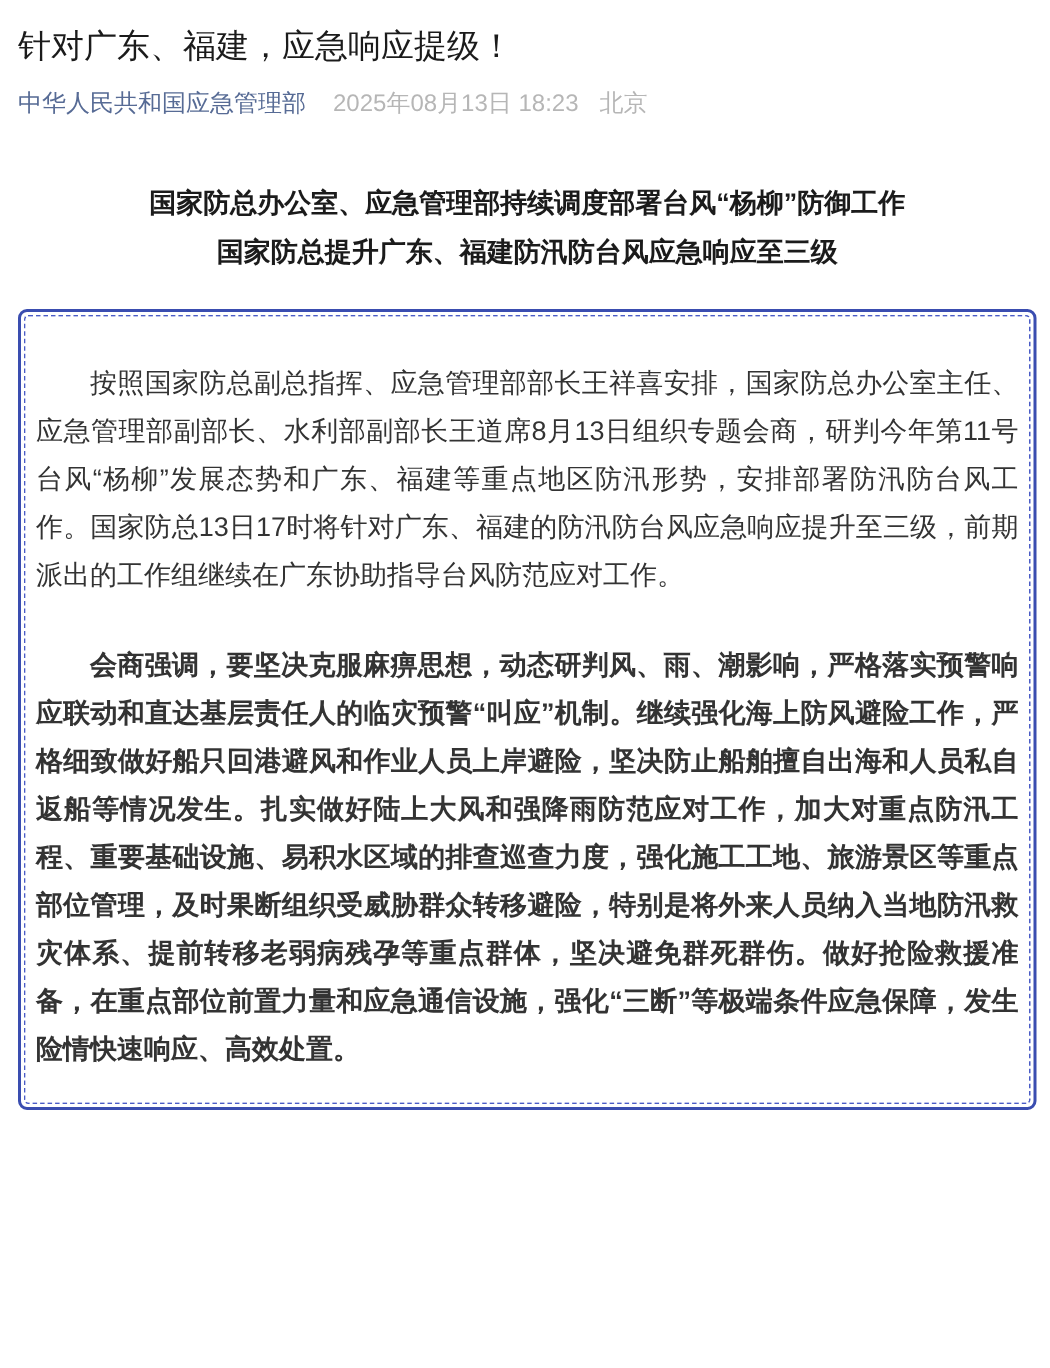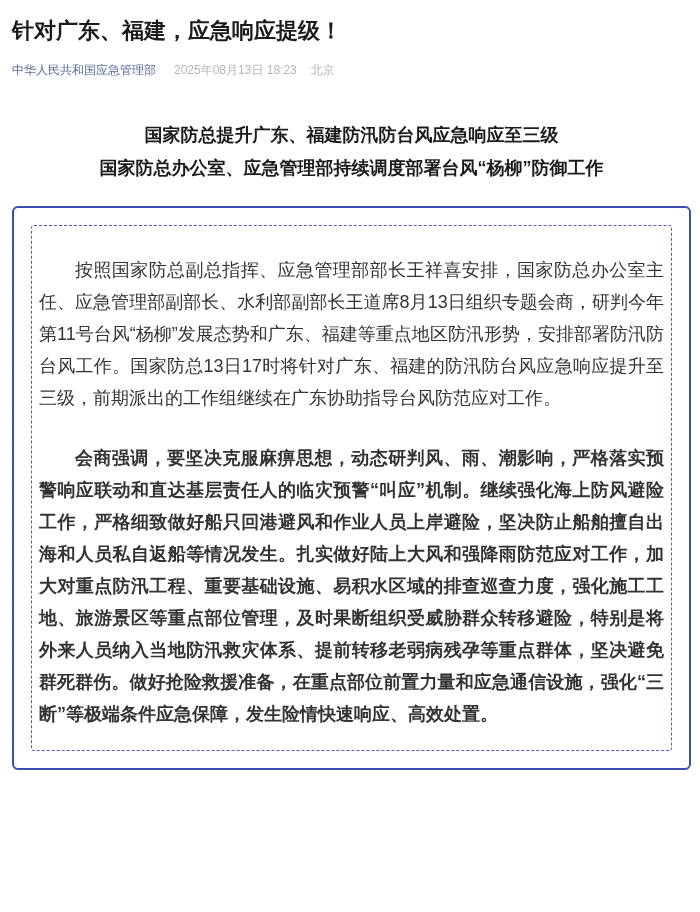--- a/index.html
+++ b/index.html
@@ -18,27 +18,27 @@
     box-sizing: border-box;
     width: 700px;
     height: 912px;
     padding: 17px 9px 0 12px;
   }
   
   .article-title {
     margin: 0;
     font-size: 22px;
     line-height: 28px;
-    font-weight: 700;
+    font-weight: 400;
     color: #1b1b1b;
   }
   
   .meta {
     margin-top: 14px;
-    font-size: 12px;
+    font-size: 16px;
     line-height: 22px;
     white-space: nowrap;
   }
   .meta .source {
     color: #576b95;
     text-decoration: none;
     margin-right: 18px;
     cursor: pointer;
   }
   .meta .datetime {
@@ -58,21 +58,21 @@
     font-size: 18px;
     line-height: 33px;
     font-weight: 700;
     color: #1b1b1b;
   }
   
   .content-box {
     margin-top: 21px;
     border: 2px solid #3a4db0;
     border-radius: 6px;
-    padding: 17px;
+    padding: 2px;
   }
   .content-box-inner {
     border: 1px dashed #4a5cc6;
     border-radius: 3px;
     padding: 28px 7px 20px 7px;
   }
   .body-para {
     margin: 0 0 28px 0;
     font-size: 18px;
     line-height: 32px;
@@ -90,22 +90,22 @@
 
 <div class="page">
 
   <h1 class="article-title">针对广东、福建，应急响应提级！</h1>
 
   <div class="meta">
     <a class="source">中华人民共和国应急管理部</a><span class="datetime">2025年08月13日 18:23</span><span class="location">北京</span>
   </div>
 
   <div class="headlines">
+    <p>国家防总办公室、应急管理部持续调度部署台风“杨柳”防御工作</p>
     <p>国家防总提升广东、福建防汛防台风应急响应至三级</p>
-    <p>国家防总办公室、应急管理部持续调度部署台风“杨柳”防御工作</p>
   </div>
 
   <div class="content-box">
     <div class="content-box-inner">
       <p class="body-para">按照国家防总副总指挥、应急管理部部长王祥喜安排，国家防总办公室主任、应急管理部副部长、水利部副部长王道席8月13日组织专题会商，研判今年第11号台风“杨柳”发展态势和广东、福建等重点地区防汛形势，安排部署防汛防台风工作。国家防总13日17时将针对广东、福建的防汛防台风应急响应提升至三级，前期派出的工作组继续在广东协助指导台风防范应对工作。</p>
       <p class="body-para">会商强调，要坚决克服麻痹思想，动态研判风、雨、潮影响，严格落实预警响应联动和直达基层责任人的临灾预警“叫应”机制。继续强化海上防风避险工作，严格细致做好船只回港避风和作业人员上岸避险，坚决防止船舶擅自出海和人员私自返船等情况发生。扎实做好陆上大风和强降雨防范应对工作，加大对重点防汛工程、重要基础设施、易积水区域的排查巡查力度，强化施工工地、旅游景区等重点部位管理，及时果断组织受威胁群众转移避险，特别是将外来人员纳入当地防汛救灾体系、提前转移老弱病残孕等重点群体，坚决避免群死群伤。做好抢险救援准备，在重点部位前置力量和应急通信设施，强化“三断”等极端条件应急保障，发生险情快速响应、高效处置。</p>
     </div>
   </div>
 
 </div>

